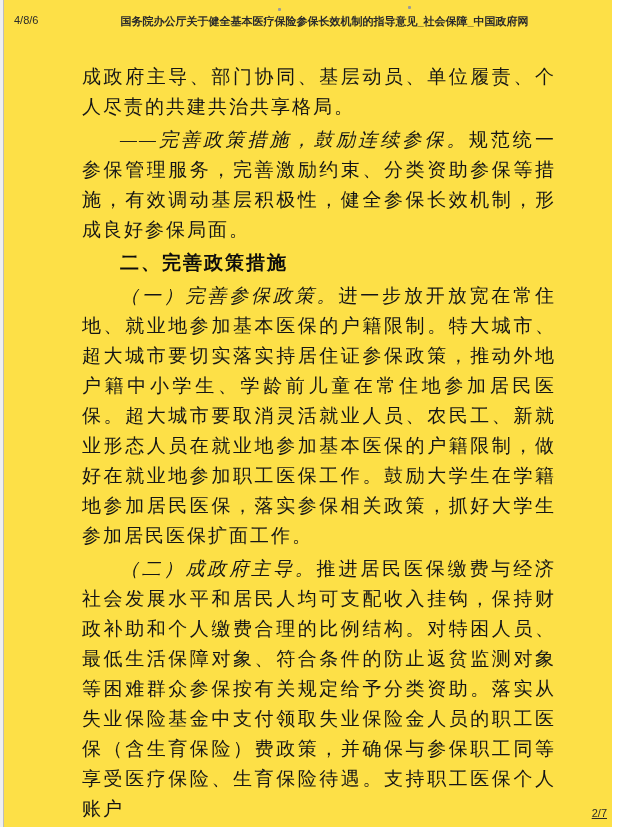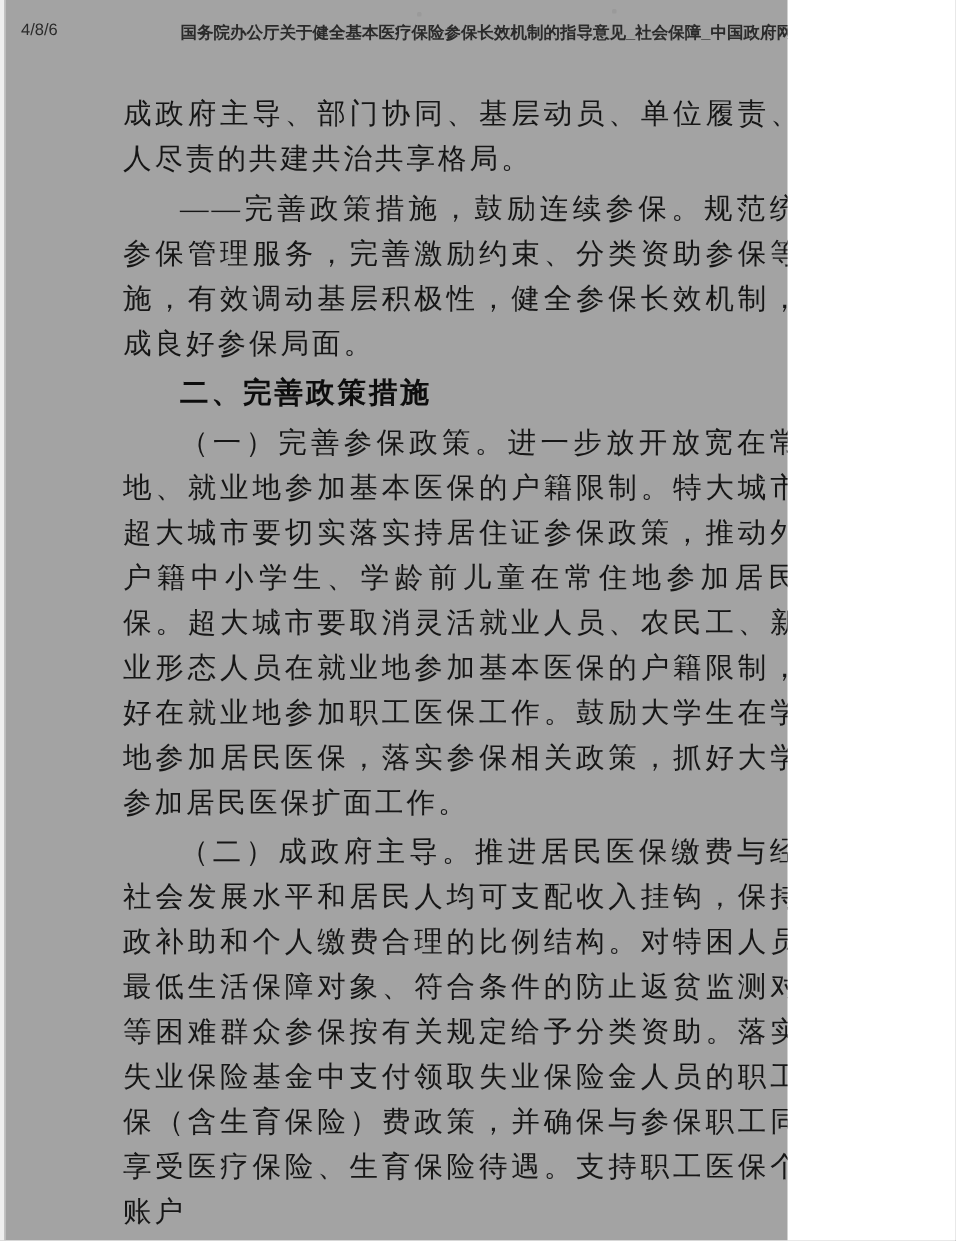--- a/index.html
+++ b/index.html
@@ -3,23 +3,23 @@
 <meta charset="utf-8">
 <style>
   html, body {
     margin: 0;
     padding: 0;
     background: #ffffff;
     font-family: "Liberation Sans", sans-serif;
   }
   .page {
     position: relative;
-    width: 525px;
+    width: 612px;
     height: 827px;
-    background: #a3a3a3;
+    background: #fde047;
     overflow: hidden;
     color: #1b1b1b;
   }
   
   .scan-edge-left {
     position: absolute;
     left: 3px; top: 0;
     width: 1px; height: 827px;
     background: #bdbdbd;
   }
@@ -86,20 +86,21 @@
     text-indent: 2em;
   }
   .para.continuation {
     text-indent: 0;
   }
   .para.heading {
     font-weight: 700;
     color: #0d0d0d;
   }
   .lead {
+    font-style: italic;
   }
 
   
   .print-footer {
     position: absolute;
     left: 0; top: 795px;
     width: 637px;
     height: 16px;
     font-size: 11px;
     color: #2b2b2b;

